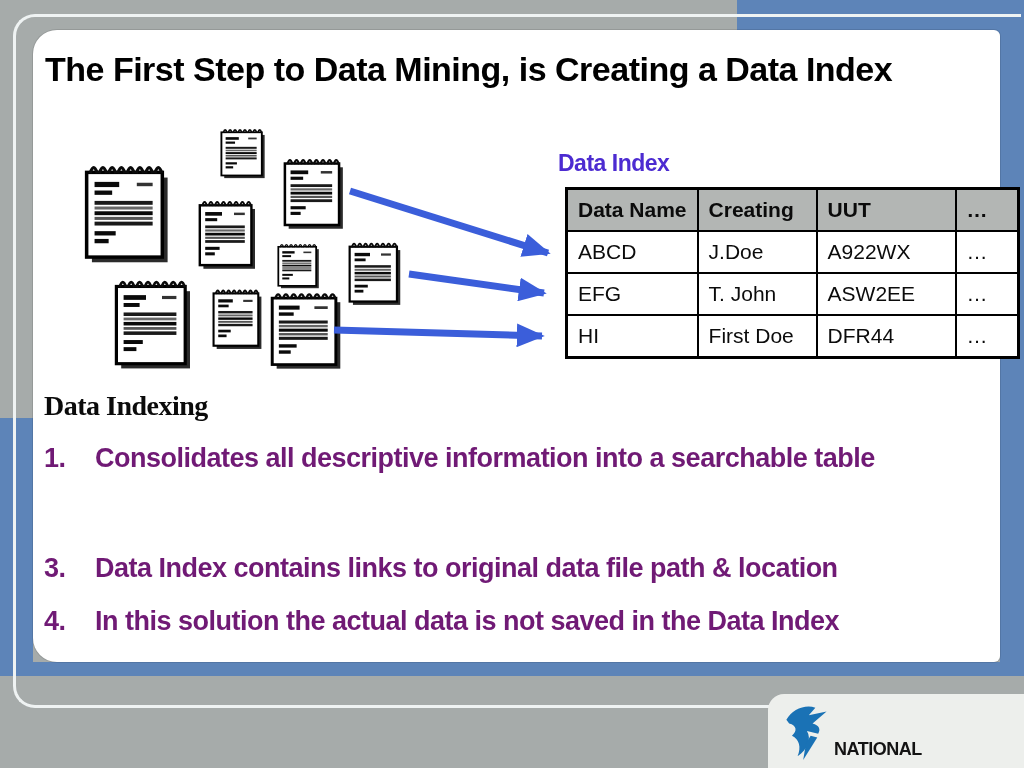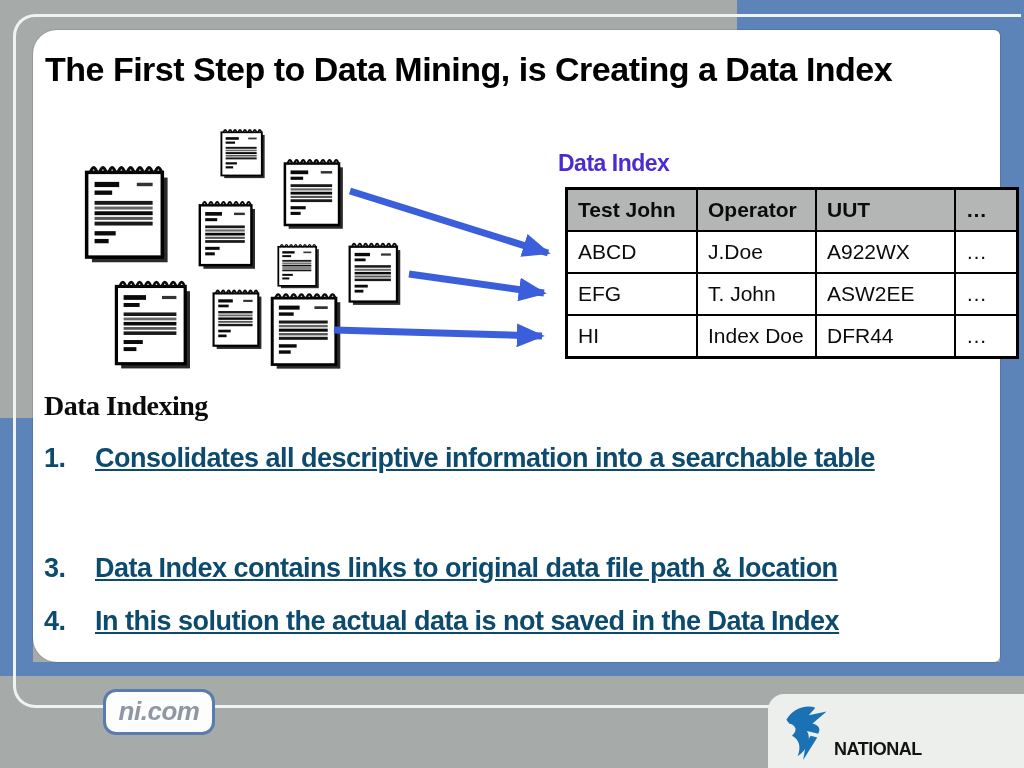--- a/index.html
+++ b/index.html
@@ -52,21 +52,21 @@
     border:2px solid #000; padding:0 10px; height:40px; white-space:nowrap;
   }
   .col-0{width:108px;} .col-1{width:97px;} .col-2{width:117px;} .col-3{width:40px;}
   
   .body-heading{
     position:absolute; left:44px; top:390px;
     font-size:28px; font-weight:bold; color:#0b0b0b; letter-spacing:-0.5px;font-family:Liberation Serif, serif;
   }
   .item{
     position:absolute; left:44px; width:950px;
-    font-size:27px; font-weight:bold; color:#0c4a6e; letter-spacing:-0.5px; white-space:nowrap;text-decoration:underline;
+    font-size:27px; font-weight:bold; color:#701a75; letter-spacing:-0.5px; white-space:nowrap;
   }
   .item .num{ display:inline-block; width:51px; }
   .item-0{top:443px;} .item-1{top:498px;} .item-2{top:553px;} .item-3{top:606px;}
   
   .ni-badge{
     position:absolute; left:103px; top:689px; width:112px; height:46px; box-sizing:border-box;
     background:#fdfdfd; border:3px solid #587cb0; border-radius:13px;
     text-align:center; line-height:39px;
     font-size:26px; font-weight:bold; font-style:italic; color:#8f97a4; letter-spacing:-0.5px;
   }
@@ -169,61 +169,60 @@
     <line x1="350" y1="191" x2="548" y2="253" stroke="var(--arrow-blue,#3b5eda)" stroke-width="7" marker-end="url(#ah)"></line>
     <line x1="409" y1="274" x2="544" y2="293" stroke="var(--arrow-blue,#3b5eda)" stroke-width="7" marker-end="url(#ah)"></line>
     <line x1="334" y1="330" x2="542" y2="336" stroke="var(--arrow-blue,#3b5eda)" stroke-width="7" marker-end="url(#ah)"></line>
   </svg>
 
   <div class="dindex-label">Data Index</div>
 
   <table class="dtable">
     <thead>
       <tr>
-        <th class="col-0">Test John</th>
-        <th class="col-1">Operator</th>
+        <th class="col-0">Data Name</th>
+        <th class="col-1">Creating</th>
         <th class="col-2">UUT</th>
         <th class="col-3">…</th>
       </tr>
     </thead>
     <tbody>
       <tr>
         <td>ABCD</td>
         <td>J.Doe</td>
         <td>A922WX</td>
         <td>…</td>
       </tr>
       <tr>
         <td>EFG</td>
         <td>T. John</td>
         <td>ASW2EE</td>
         <td>…</td>
       </tr>
       <tr>
         <td>HI</td>
-        <td>Index Doe</td>
+        <td>First Doe</td>
         <td>DFR44</td>
         <td>…</td>
       </tr>
     </tbody>
   </table>
 
   <div class="body-heading">Data Indexing</div>
 
   <div class="item item-0">
     <span class="num">1.</span><span>Consolidates all descriptive information into a searchable table</span>
   </div>
   <div class="item item-2">
     <span class="num">3.</span><span>Data Index contains links to original data file path &amp; location</span>
   </div>
   <div class="item item-3">
     <span class="num">4.</span><span>In this solution the actual data is not saved in the Data Index</span>
   </div>
 
-  <div class="ni-badge">ni.com</div>
 
   <div class="ni-card">
     <svg class="ni-eagle" viewBox="0 0 50 62">
       <path fill="var(--ni-blue,#1a72b5)" d="M4 18 C10 7 24 1 35 5 L28 13 L47 9 L32 22 C39 24 41 28 38 33 L26 30 C31 38 27 50 16 57 C20 47 18 39 10 35 C16 30 15 24 7 22 Z"></path>
       <path fill="var(--ni-blue,#1a72b5)" d="M30 35 L37 37 L22 61 L25 43 Z"></path>
     </svg>
     <div class="ni-text">
       <div class="ni-line">NATIONAL</div>
       <div class="ni-line"><span>INSTRUMENTS</span><span class="tm">™</span></div>
     </div>

